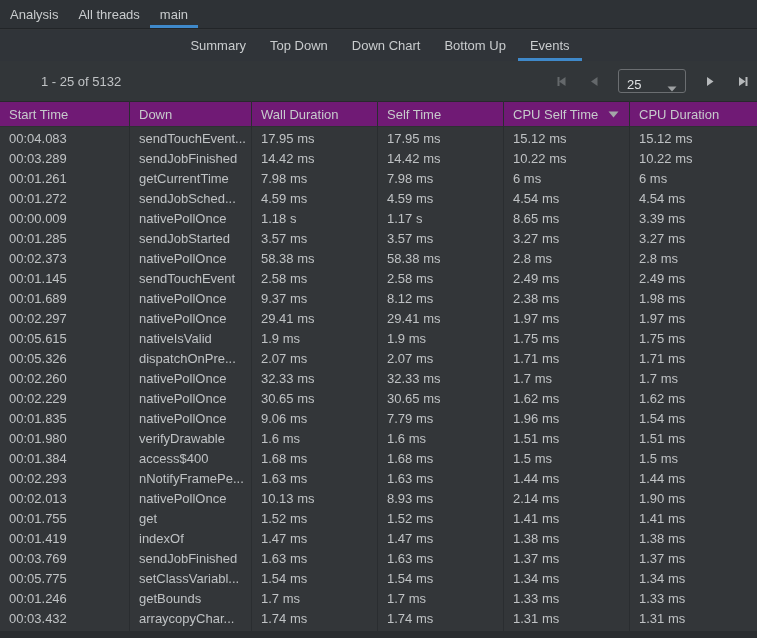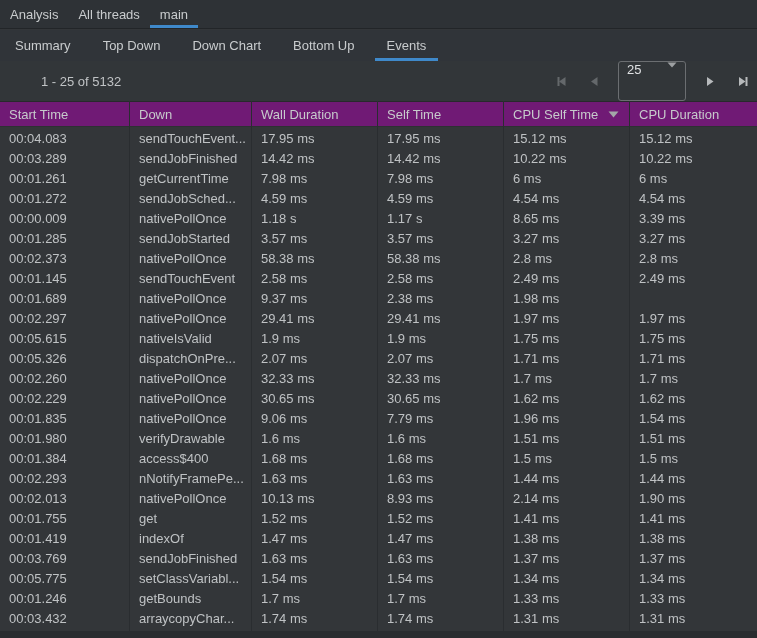--- a/index.html
+++ b/index.html
@@ -17,21 +17,21 @@
     border-bottom: 1px solid #222528;
     display: flex; align-items: stretch; gap: 0;
   }
   .tabbar-primary .tab {
     position: relative; display: flex; align-items: center;
     padding: 0 10px; color: #c9ccce; font-size: 13px; cursor: default;
   }
   .tabbar-secondary {
     position: absolute; left: 0; top: 30px; width: 757px; height: 31px;
     background: #303439;
-    display: flex; align-items: stretch; gap: 8px; padding-left: 3px;
+    display: flex; align-items: stretch; padding-left: 3px; justify-content: center;
   }
   .tabbar-secondary .tab {
     position: relative; display: flex; align-items: center;
     padding: 0 12px; color: #c9ccce; font-size: 13px; cursor: default;
   }
   .tab.selected::after {
     content: ""; position: absolute; left: 0; right: 0; bottom: 0; height: 3px;
     background: var(--accent, #3f89ca);
   }
   
@@ -43,23 +43,23 @@
     position: absolute; left: 9px; top: 0; height: 40px;
     display: flex; align-items: center;
     color: #c0c3c5; font-size: 13px; margin-left: 32px;
   }
   .pagebar .controls {
     position: absolute; right: 7px; top: 0; height: 40px;
     display: flex; align-items: center; gap: 16px;
   }
   .icon-btn { display: flex; align-items: center; justify-content: center; width: 16px; height: 16px; }
   .page-size {
-    width: 68px; height: 40px;
+    width: 68px; height: 24px;
     border: 1px solid #6b6e71; border-radius: 3px;
-    display: flex; align-items: flex-start;
+    display: flex; align-items: flex-end;
     padding: 0 8px; color: #dfe1e3; font-size: 13px;
     background: transparent;
   }
   .page-size .chev { margin-left: auto; }
   
   .table-wrap { position: absolute; left: 0; top: 101px; width: 757px; height: 530px; background: #333639; }
   .thead {
     position: absolute; left: 0; top: 0; width: 757px; height: 26px;
     background: #701a75;
     border-top: 1px solid #27292c;
@@ -225,20 +225,21 @@
         <div class="td">sendTouchEvent</div>
         <div class="td">2.58 ms</div>
         <div class="td">2.58 ms</div>
         <div class="td">2.49 ms</div>
         <div class="td">2.49 ms</div>
       </div>
       <div class="tr">
         <div class="td">00:01.689</div>
         <div class="td">nativePollOnce</div>
         <div class="td">9.37 ms</div>
+        <div class="td">8.12 ms</div>
         <div class="td">2.38 ms</div>
         <div class="td">1.98 ms</div>
       </div>
       <div class="tr">
         <div class="td">00:02.297</div>
         <div class="td">nativePollOnce</div>
         <div class="td">29.41 ms</div>
         <div class="td">29.41 ms</div>
         <div class="td">1.97 ms</div>
         <div class="td">1.97 ms</div>

